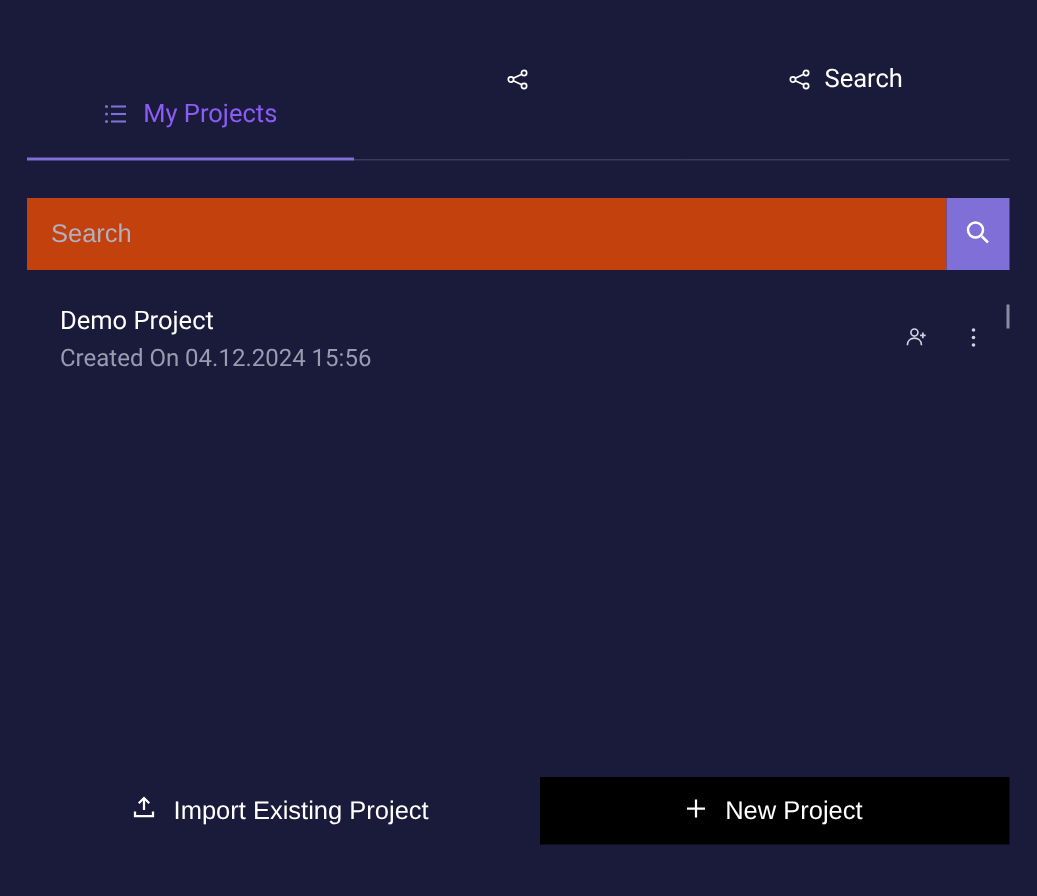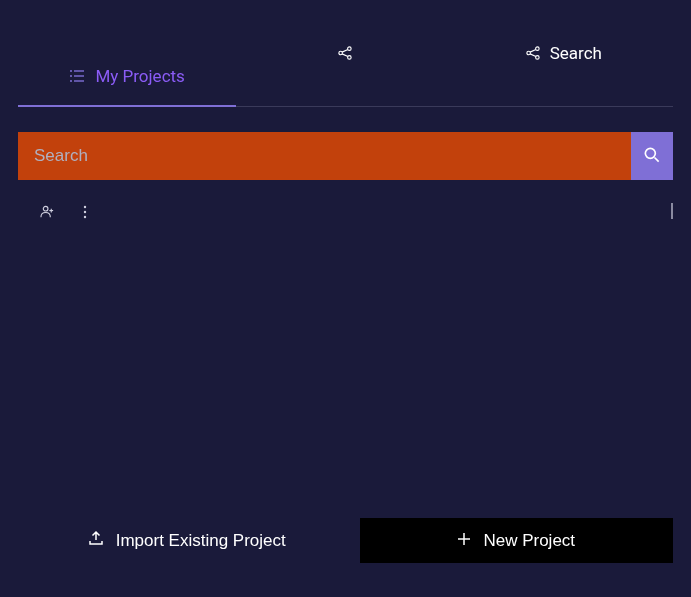--- a/index.html
+++ b/index.html
@@ -183,20 +183,24 @@
       <svg width="20" height="20" viewBox="0 0 24 24" fill="none">
         <circle cx="10" cy="10" r="6" stroke="#ffffff" stroke-width="2"></circle>
         <line x1="15" y1="15" x2="20" y2="20" stroke="#ffffff" stroke-width="2"></line>
       </svg>
     </span>
   </button>
 </div>
 
 <div class="projects-list">
   <div class="project-item">
+    <div class="project-info">
+      <div class="project-title">Demo Project</div>
+      <div class="project-date">Created On 04.12.2024 15:56</div>
+    </div>
     <div class="project-actions">
       <div class="icon-btn">
         <span>
           <svg width="15" height="15" viewBox="0 0 16 16" fill="none">
             <circle cx="6" cy="5" r="2.5" stroke="#d0d0e0" stroke-width="1.2" fill="none"></circle>
             <path d="M1 14 C1 10.5 3.5 9 6 9 C8.5 9 11 10.5 11 14" stroke="#d0d0e0" stroke-width="1.2" fill="none"></path>
             <line x1="12" y1="5" x2="12" y2="9" stroke="#d0d0e0" stroke-width="1.2"></line>
             <line x1="10" y1="7" x2="14" y2="7" stroke="#d0d0e0" stroke-width="1.2"></line>
           </svg>
         </span>

